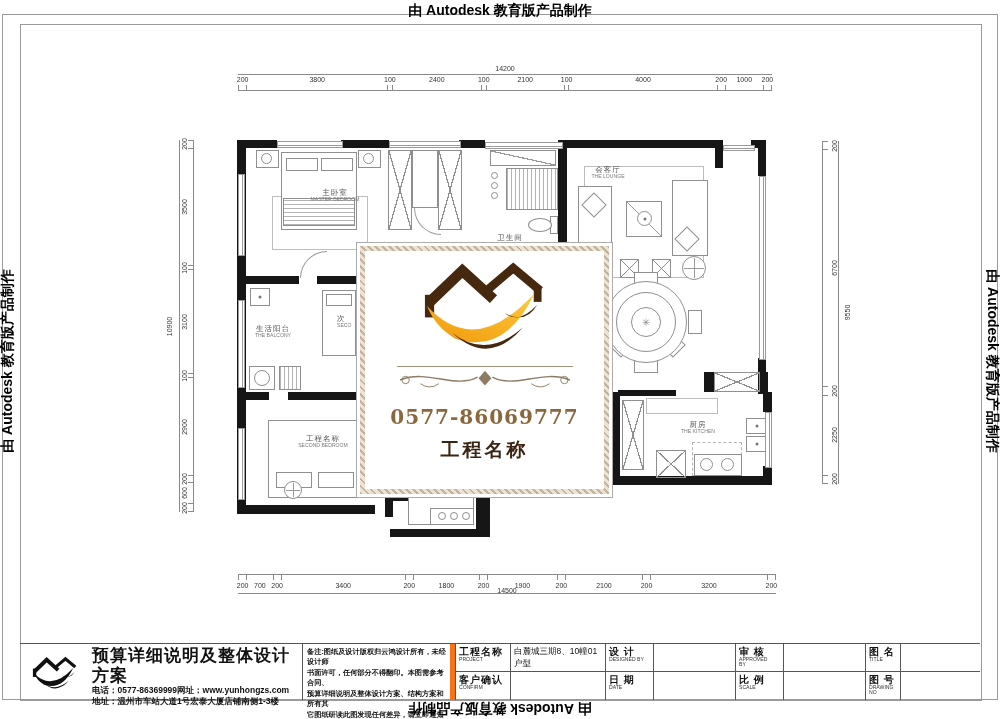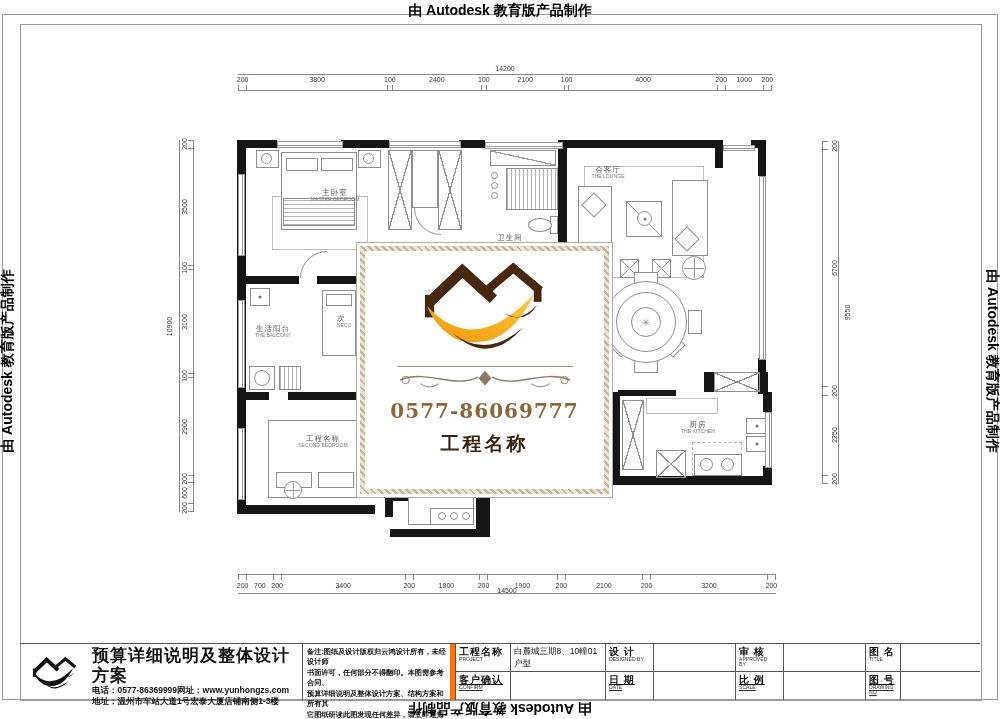--- a/index.html
+++ b/index.html
@@ -59,33 +59,33 @@
   .vwrap{position:absolute;display:flex;align-items:center;justify-content:center;z-index:5;}
   .vwrap span{transform:rotate(-90deg);font-size:7px;color:#333;white-space:nowrap;}
   
   .card{position:absolute;left:356px;top:242px;width:257px;height:256px;border:1px solid #ababab;background:#fff;z-index:30;padding:3px;box-sizing:border-box;}
   .card-inner{width:100%;height:100%;box-sizing:border-box;border:5px solid transparent;
     background:linear-gradient(#fff,#fff) padding-box,
       repeating-linear-gradient(45deg,#c3b29c 0 2px,#ece3d5 2px 5px) border-box;
     display:flex;flex-direction:column;align-items:center;}
   .card-slogan{font-size:16px;font-weight:bold;color:#8d7b62;letter-spacing:3px;margin-top:2px;}
   .card-rule{width:176px;border:none;border-top:1px solid #a3927a;margin:5px 0 1px;}
-  .card-phone{font-family:"DejaVu Serif","Liberation Serif",serif;font-weight:bold;font-size:20px;color:#8a673c;letter-spacing:1px;margin-top:3px;}
+  .card-phone{font-family:"DejaVu Serif","Liberation Serif",serif;font-weight:bold;font-size:20px;color:#8a673c;letter-spacing:1px;margin-top:9px;}
   .card-brand{font-size:19px;font-weight:bold;color:#3a2414;letter-spacing:3px;margin-top:8px;}
   
   .tb{position:absolute;left:20px;top:643px;width:960px;height:56px;border-top:1px solid #555;z-index:20;display:flex;}
   .tb-sec{height:100%;box-sizing:border-box;border-right:5px solid #f97316;}
   .tb-logo{width:70px;display:flex;align-items:center;justify-content:center;border-right:none;}
   .tb-co{width:212px;padding:2px 2px 0 2px;border-right:none;}
   .tb-co .name{font-size:17px;font-weight:bold;letter-spacing:1px;line-height:1.15;}
   .tb-co .line{font-size:8.5px;font-weight:bold;line-height:1.25;}
   .tb-remarks{width:153px;border-left:1px solid #555;font-size:7.2px;font-weight:bold;line-height:1.45;padding:3px 4px;white-space:pre-line;box-sizing:border-box;}
   .tb-fields{flex:1;display:grid;grid-template-columns:55px 95px 48px 82px 48px 82px 35px 80px;grid-auto-rows:28px;}
   .tb-cell{box-sizing:border-box;border-left:1px solid #555;border-bottom:1px solid #555;padding:2px 3px;overflow:hidden;}
-  .tb-cell.row2{border-bottom:none;text-decoration:underline;}
+  .tb-cell.row2{border-bottom:none;}
   .tb-zh{font-size:10px;font-weight:bold;letter-spacing:1px;line-height:1.1;}
   .tb-sub{font-size:6px;color:#333;transform:scale(.85);transform-origin:left top;line-height:1;}
   .tb-val{font-size:8.5px;display:flex;align-items:center;height:100%;}
 </style>
 </head>
 <body>
 
 <div id="page">
 
   <div class="edge-text" style="left:300px;top:2px;width:400px;">由 Autodesk 教育版产品制作</div>

